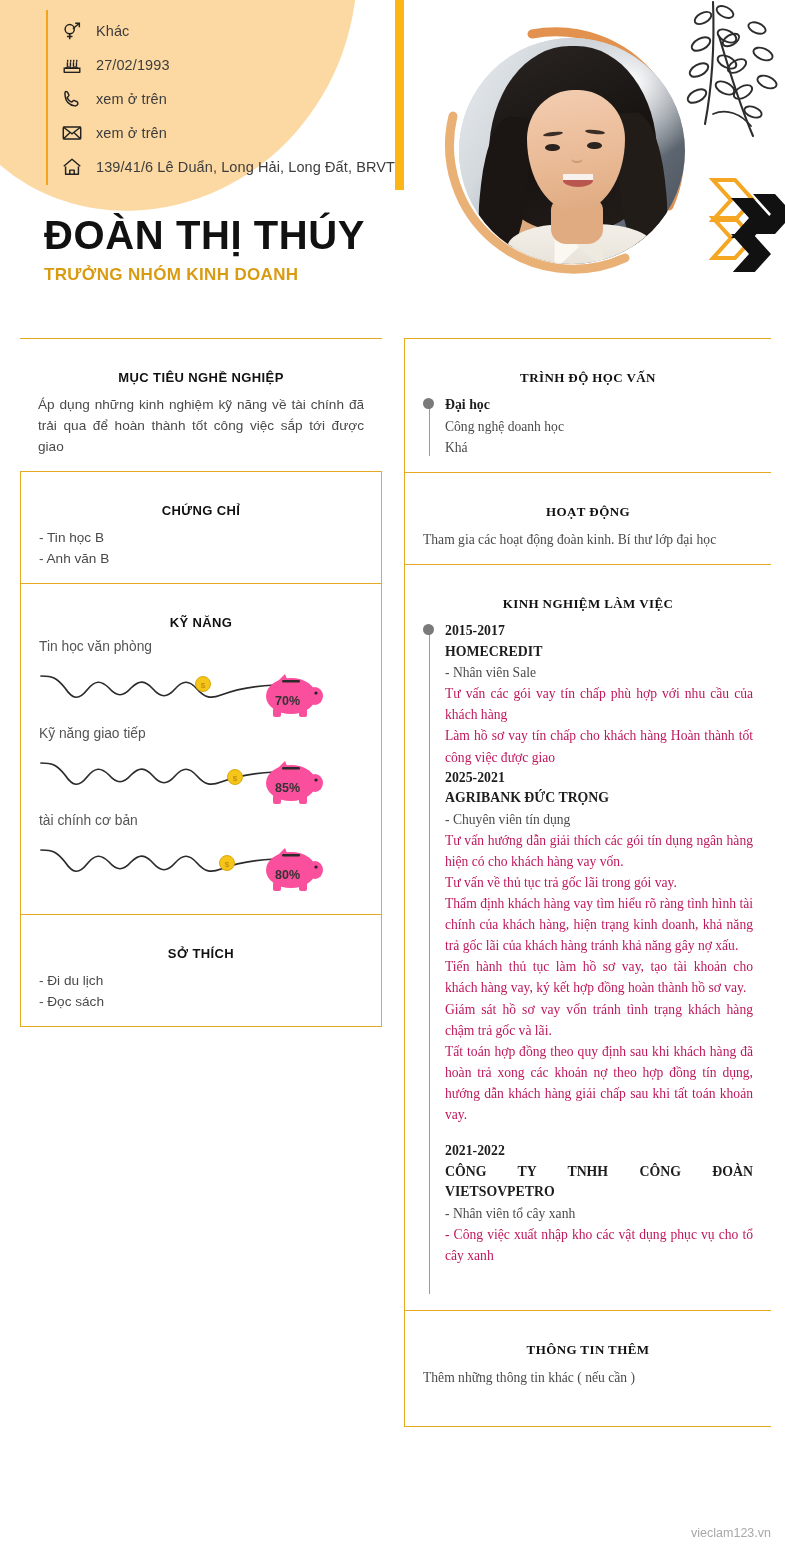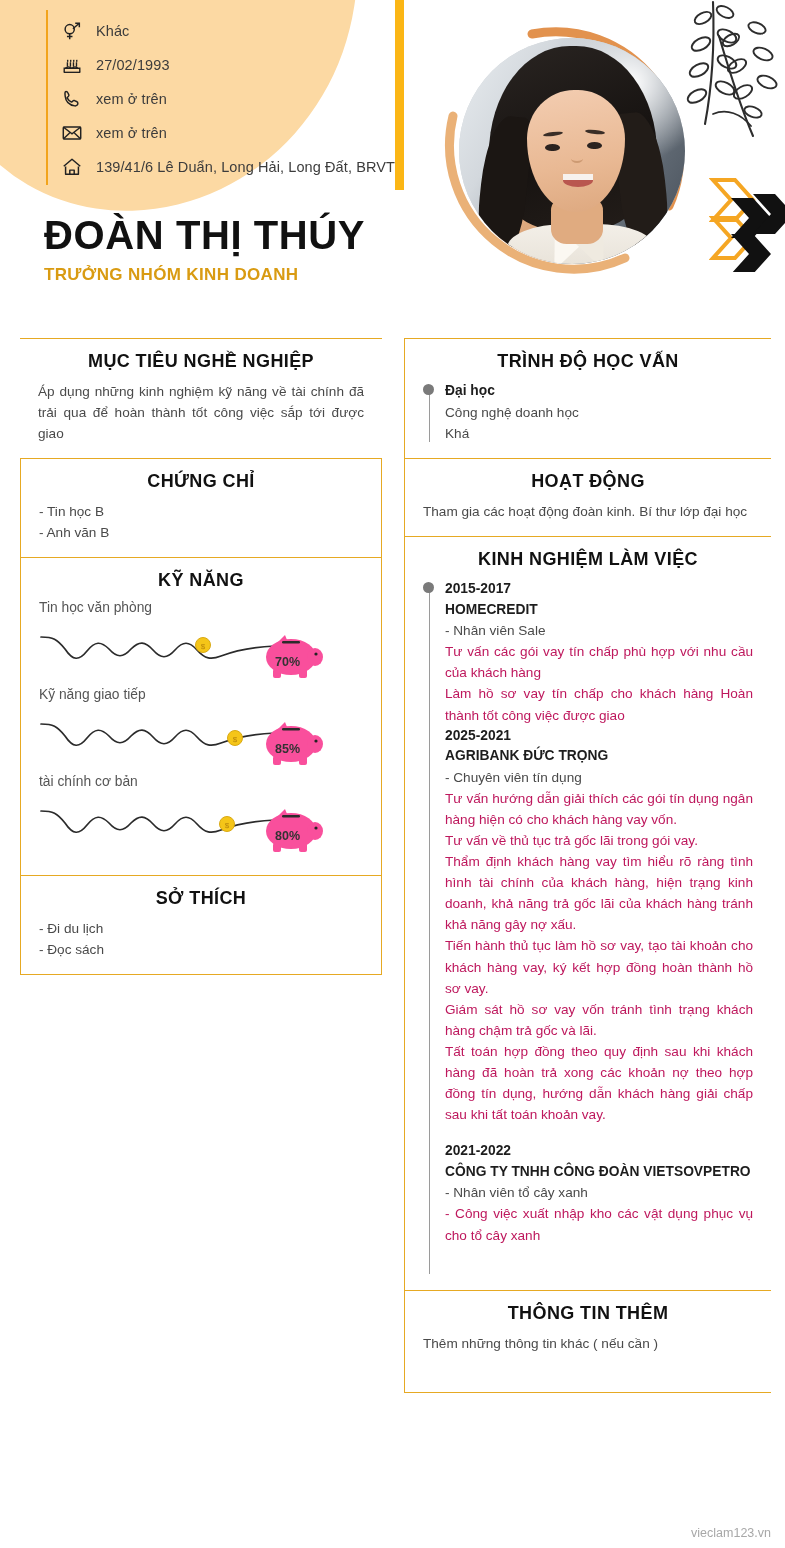--- a/index.html
+++ b/index.html
@@ -118,30 +118,30 @@
   
   .branch { position: absolute; right: -2px; top: -4px; z-index: 1; }
   .chevrons { position: absolute; right: -4px; top: 172px; z-index: 1; }
 
   
   .body-wrap {
     position: absolute; top: 338px; left: 0; width: 785px; height: 1190px;
     display: flex;
   }
   .col-left { width: 400px; padding: 0 18px 0 20px; }
-  .col-right { width: 385px; padding: 0 14px 0 4px; }
+  .col-right { width: 385px; padding: 0 14px 0 4px; font-family: Liberation Serif, serif; }
 
   .sec { border-top: 1.4px solid #e6a923; padding: 12px 18px 14px 18px; }
   .sec-left { border-left: 1.4px solid #e6a923; border-right: 1.4px solid #e6a923; }
   .sec-bottom { border-bottom: 1.4px solid #e6a923; }
   .sec-right { border-left: 1.4px solid #e6a923; }
 
   .sec-title {
-    text-align: center; font-size: 18px; font-weight: 700; color: #111;
-    letter-spacing: .4px; margin-bottom: 9px;
+    text-align: center; font-size: 13px; font-weight: 700; color: #111;
+    letter-spacing: .4px; margin-bottom: 9px; margin-top: 19px;
   }
   .para {
     font-size: 13.6px; color: #4a4a4a; line-height: 1.55; text-align: justify;
   }
   .line { font-size: 13.6px; color: #4a4a4a; line-height: 1.55; }
 
   
   .skill { margin-bottom: 6px; }
   .skill-name { font-size: 13.8px; color: #555; margin-bottom: 2px; }
   .skill-graph { position: relative; height: 64px; }

